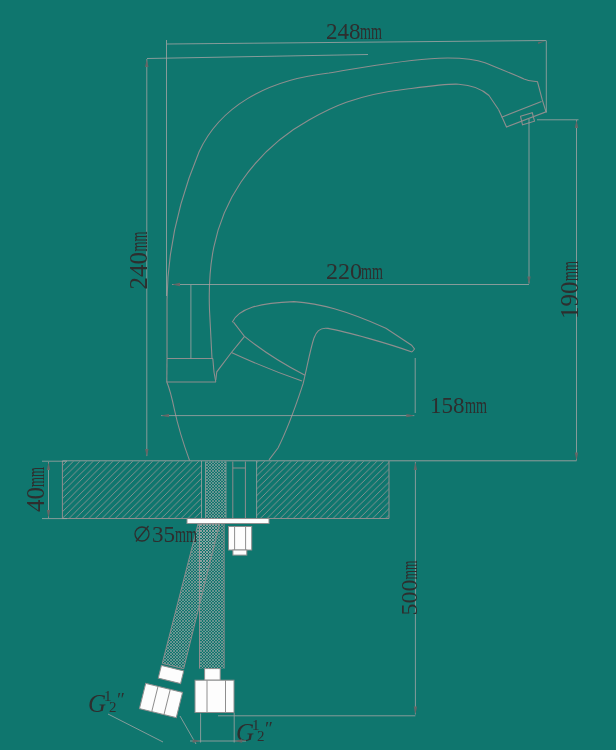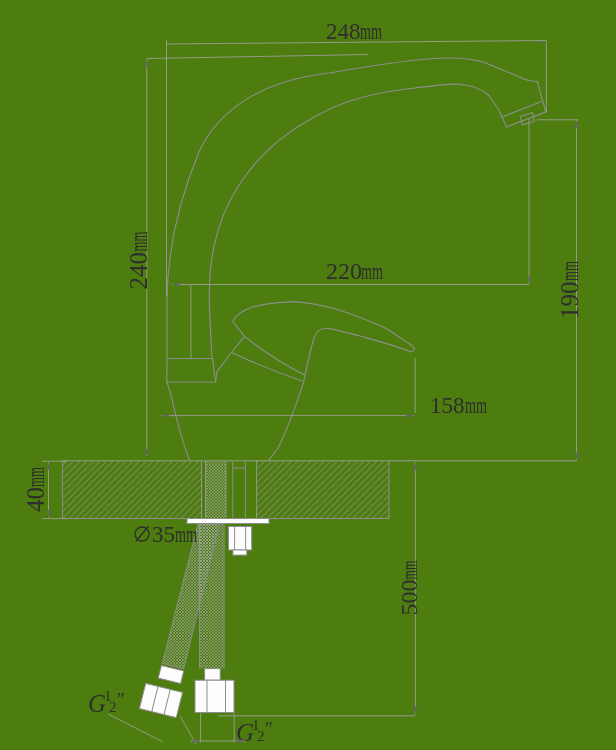--- a/index.html
+++ b/index.html
@@ -1,16 +1,16 @@
 <!DOCTYPE html>
 <html><head>
 <meta charset="utf-8">
 <style>
   html,body{margin:0;padding:0;background:#fdfdfd;}
-  #page{width:616px;height:750px;position:relative;background:#4d7c0f;overflow:hidden;}
+  #page{width:616px;height:750px;position:relative;background:#0f766e;overflow:hidden;}
   svg text{font-family:"Liberation Serif", serif;fill:#2e2e2e;}
 </style>
 </head>
 <body>
 <div id="page">
 <svg width="616" height="750" viewBox="0 0 616 750" xmlns="http://www.w3.org/2000/svg">
 <defs>
   <pattern id="hatch" width="6.6" height="6.6" patternUnits="userSpaceOnUse">
     <path d="M-1,7.6 L7.6,-1" stroke="#959595" stroke-width="0.85" fill="none"></path>
   </pattern>

